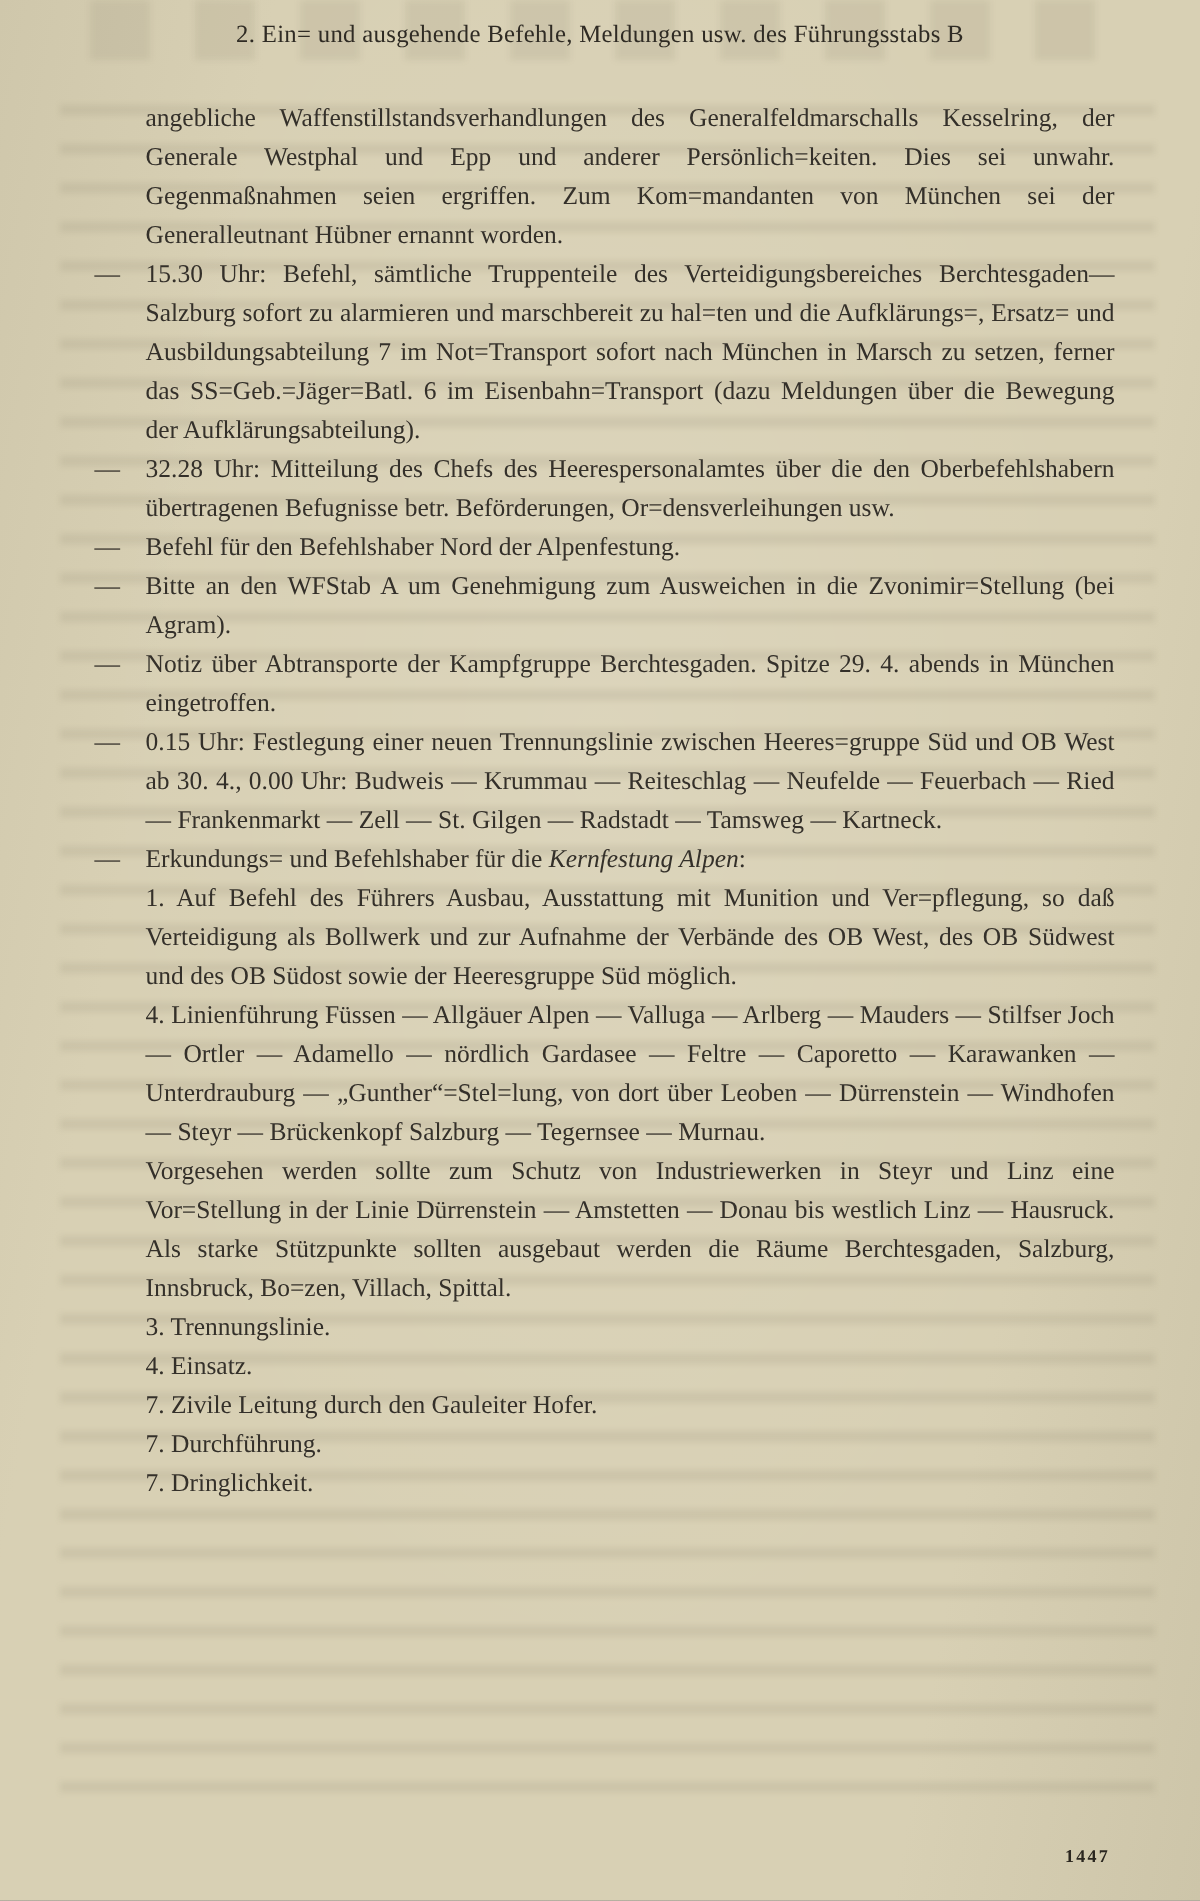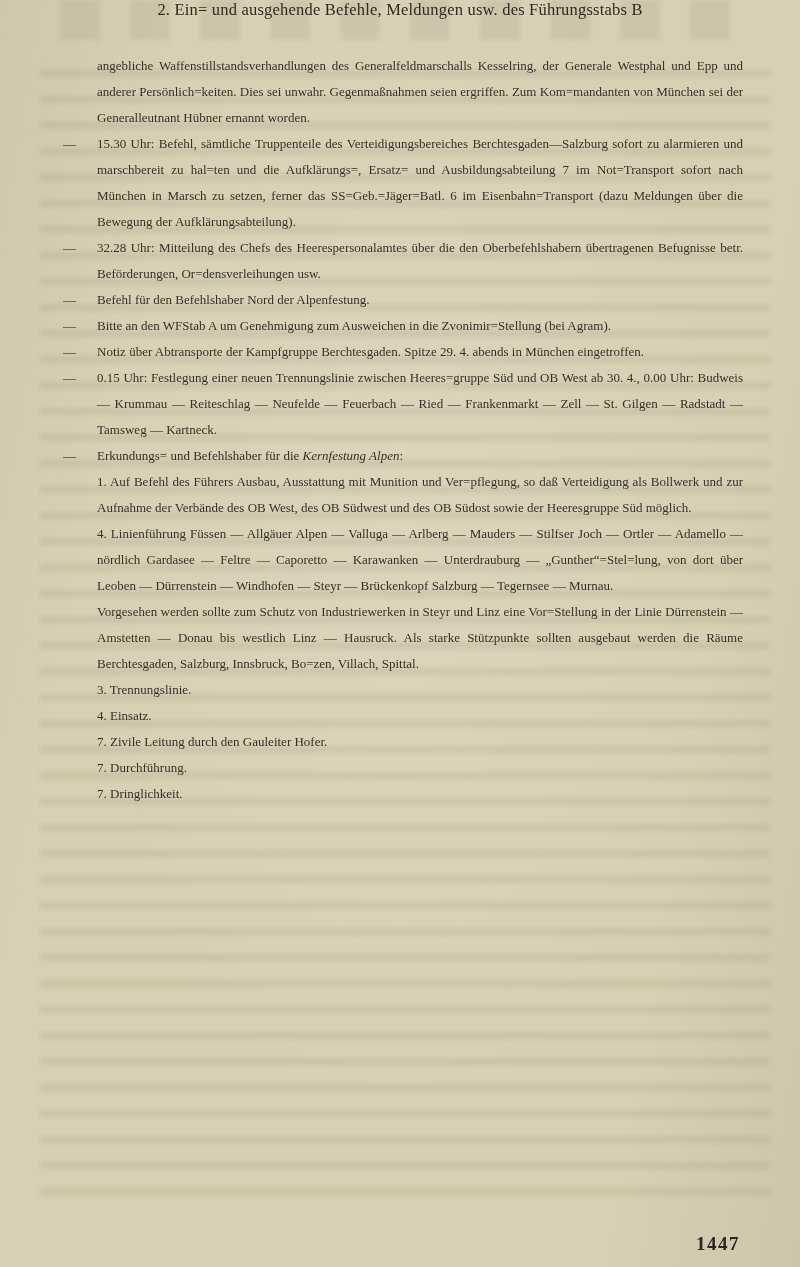--- a/index.html
+++ b/index.html
@@ -43,47 +43,47 @@
     right: 60px;
     top: 0;
     height: 40px;
     background: repeating-linear-gradient(90deg,
       rgba(110,102,78,0.10) 0 40px, rgba(0,0,0,0) 40px 70px);
     filter: blur(2px);
     pointer-events: none;
   }
   .header {
     position: relative;
-    padding-top: 0;
+    padding-top: 13px;
     text-align: center;
     font-size: 16.5px;
     letter-spacing: 0.2px;
     color: #2f2b24;
   }
   .body {
     position: relative;
     margin-top: 33px;
     margin-left: 97px;
     width: 646px;
-    font-size: 13px;
+    font-size: 17px;
     line-height: 26px;
     text-align: justify;
   }
   .entry { position: relative; }
   .marker {
     position: absolute;
     left: -34px;
     top: 0;
   }
   .italic { font-style: italic; }
   .page-number {
     position: absolute;
     right: 60px;
-    bottom: 12px;
-    font-size: 19px;
+    bottom: 22px;
+    font-size: 12px;
     font-weight: bold;
     letter-spacing: 1.5px;
     color: #2b2720;
   }
 </style>
 </head>
 <body>
 
 <div class="page">
   <div class="bleed"></div>

